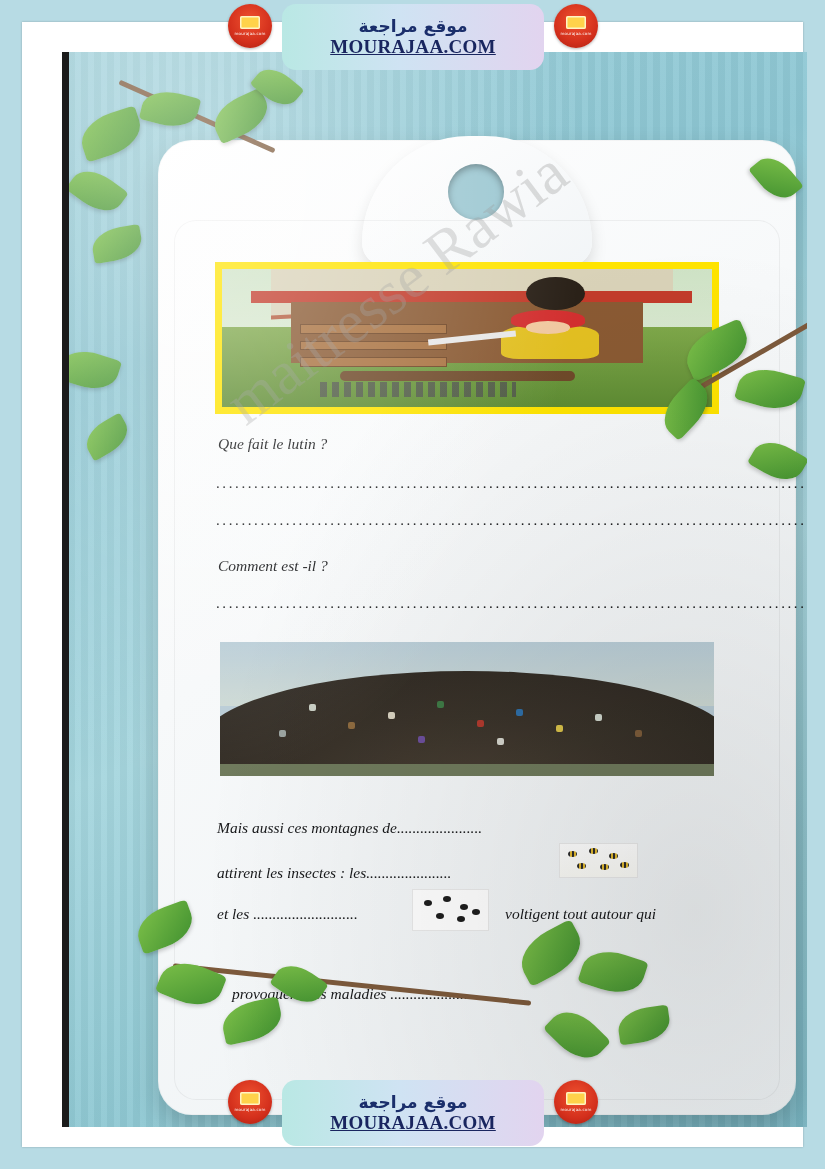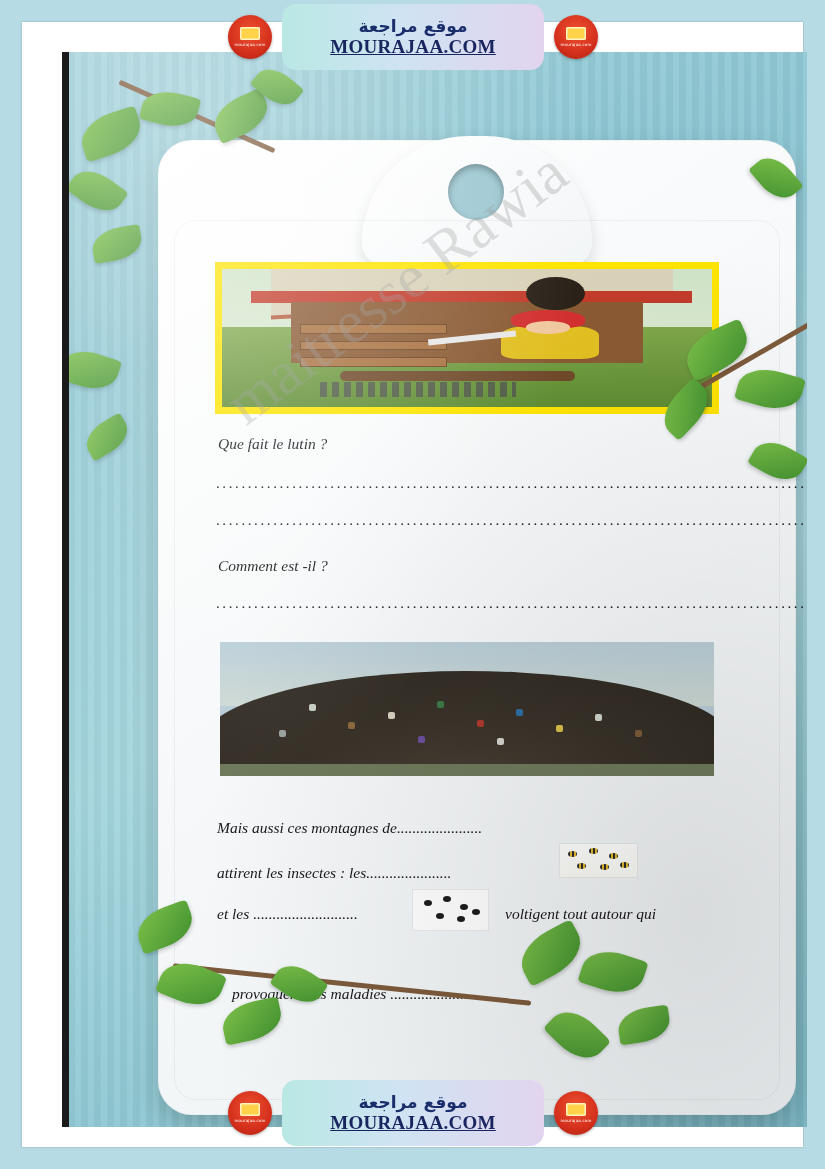--- a/index.html
+++ b/index.html
@@ -210,21 +210,20 @@
   .stem {
     position: absolute;
     background: #7d5a3c;
     border-radius: 3px;
   }
 
   
   .banner {
     position: absolute;
     display: flex;
-    align-items: center;
     justify-content: center;
     gap: 0;
   }
   .banner-pill {
     width: 262px;
     height: 66px;
     border-radius: 14px;
     background: linear-gradient(90deg,#b9e8e4 0%, #cfe3f3 45%, #e2d4ef 100%);
     display: flex;
     flex-direction: column;

